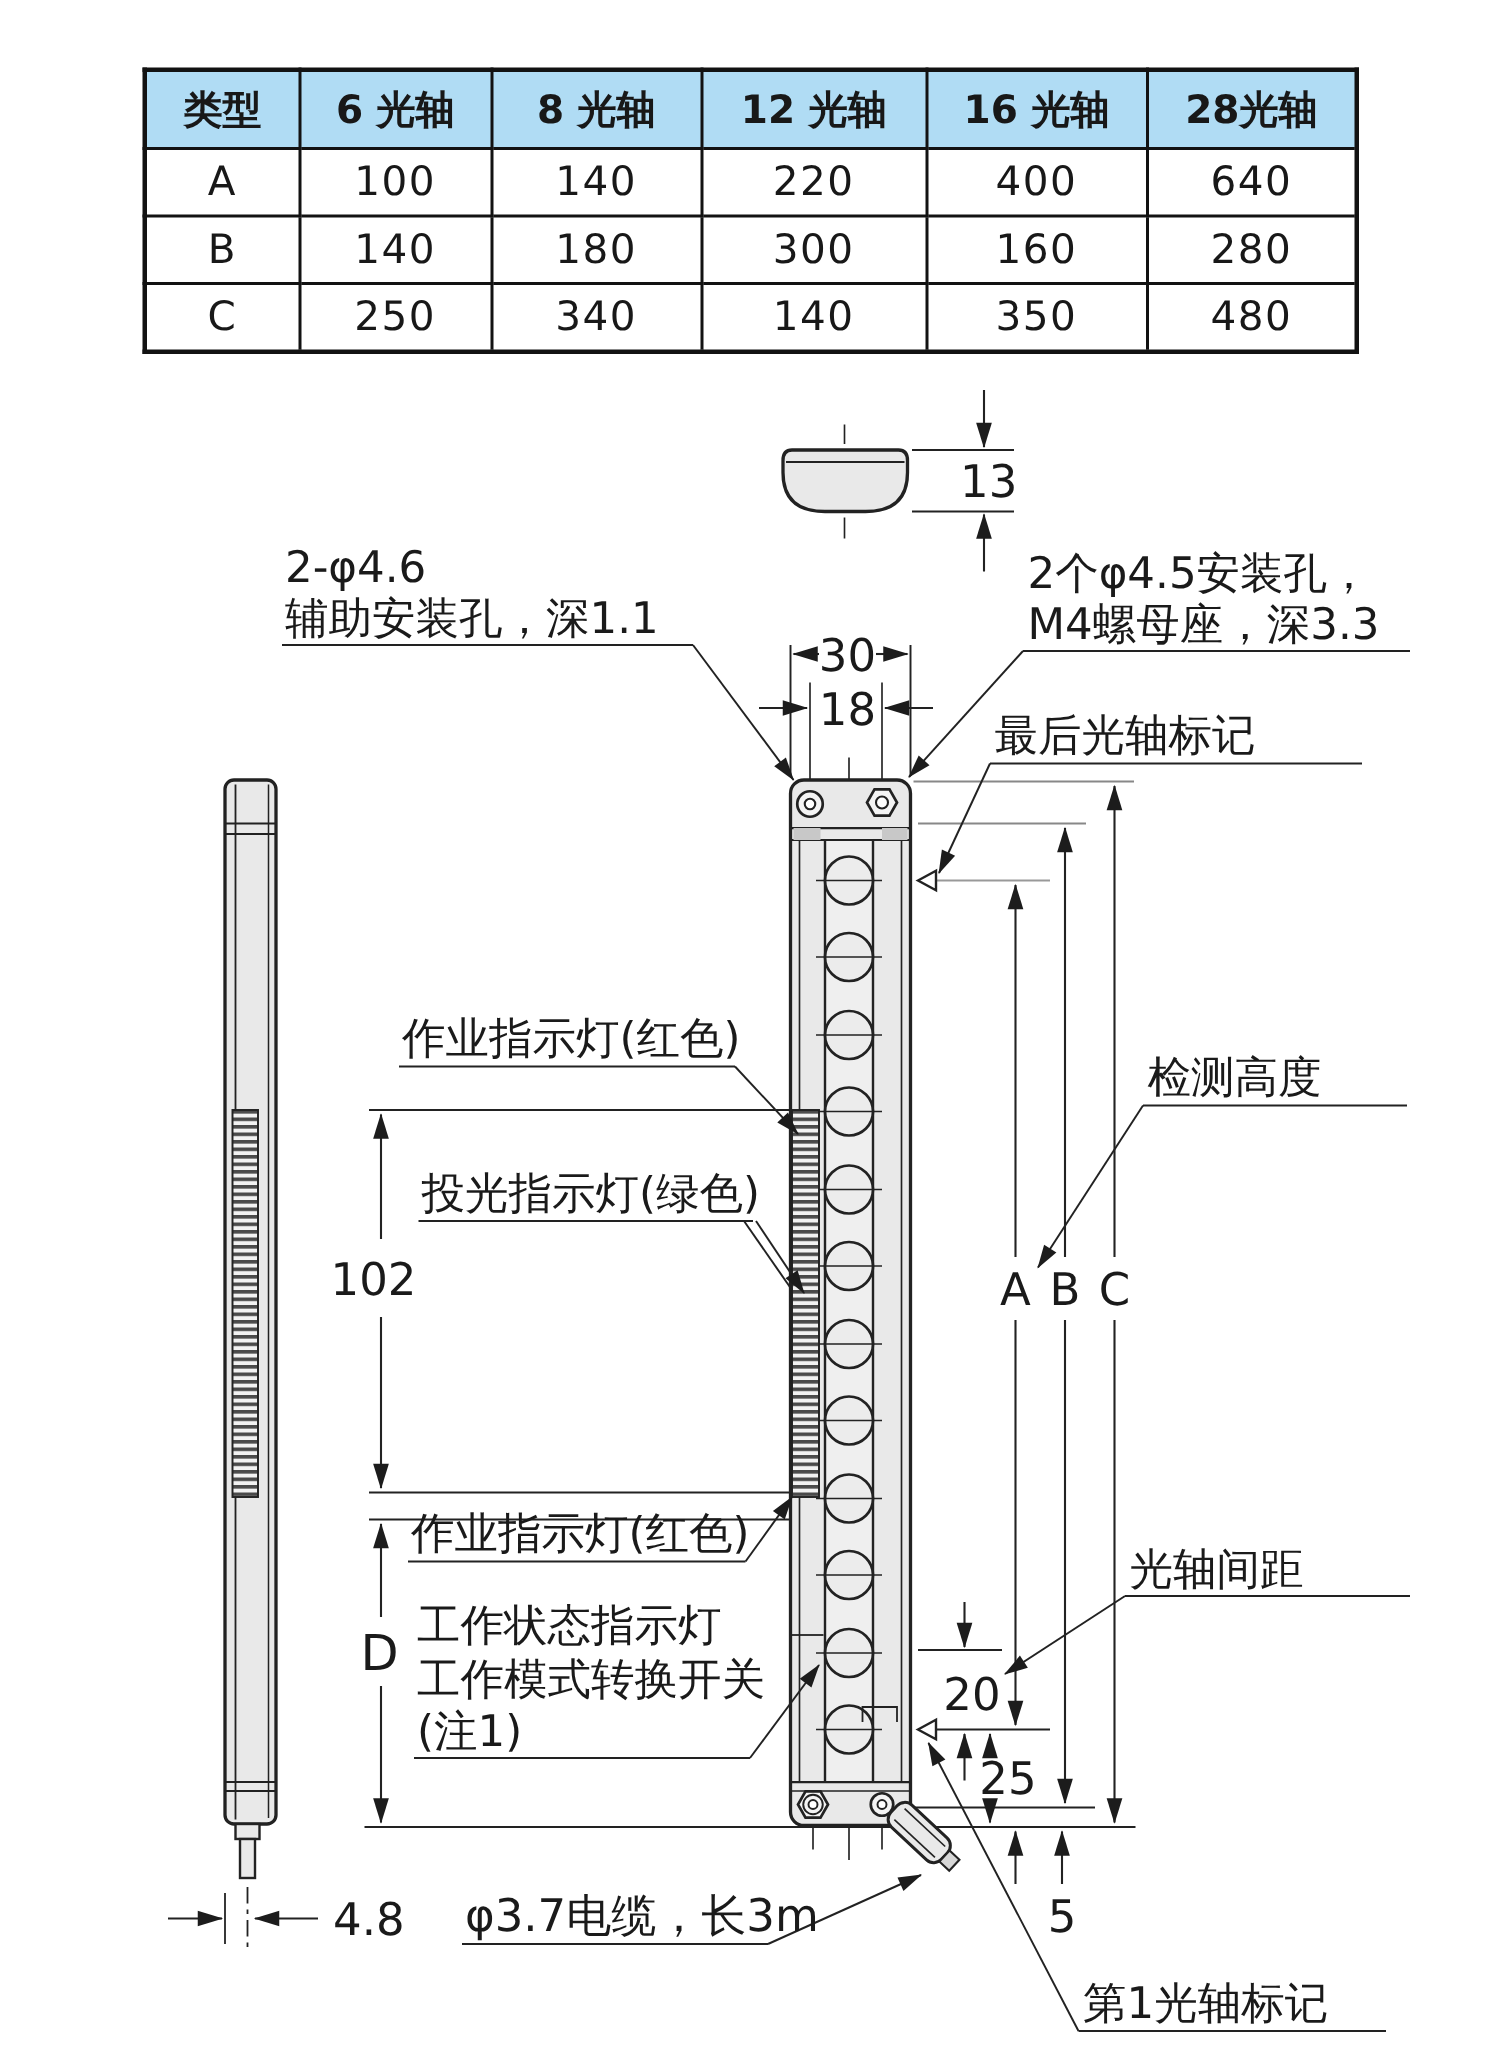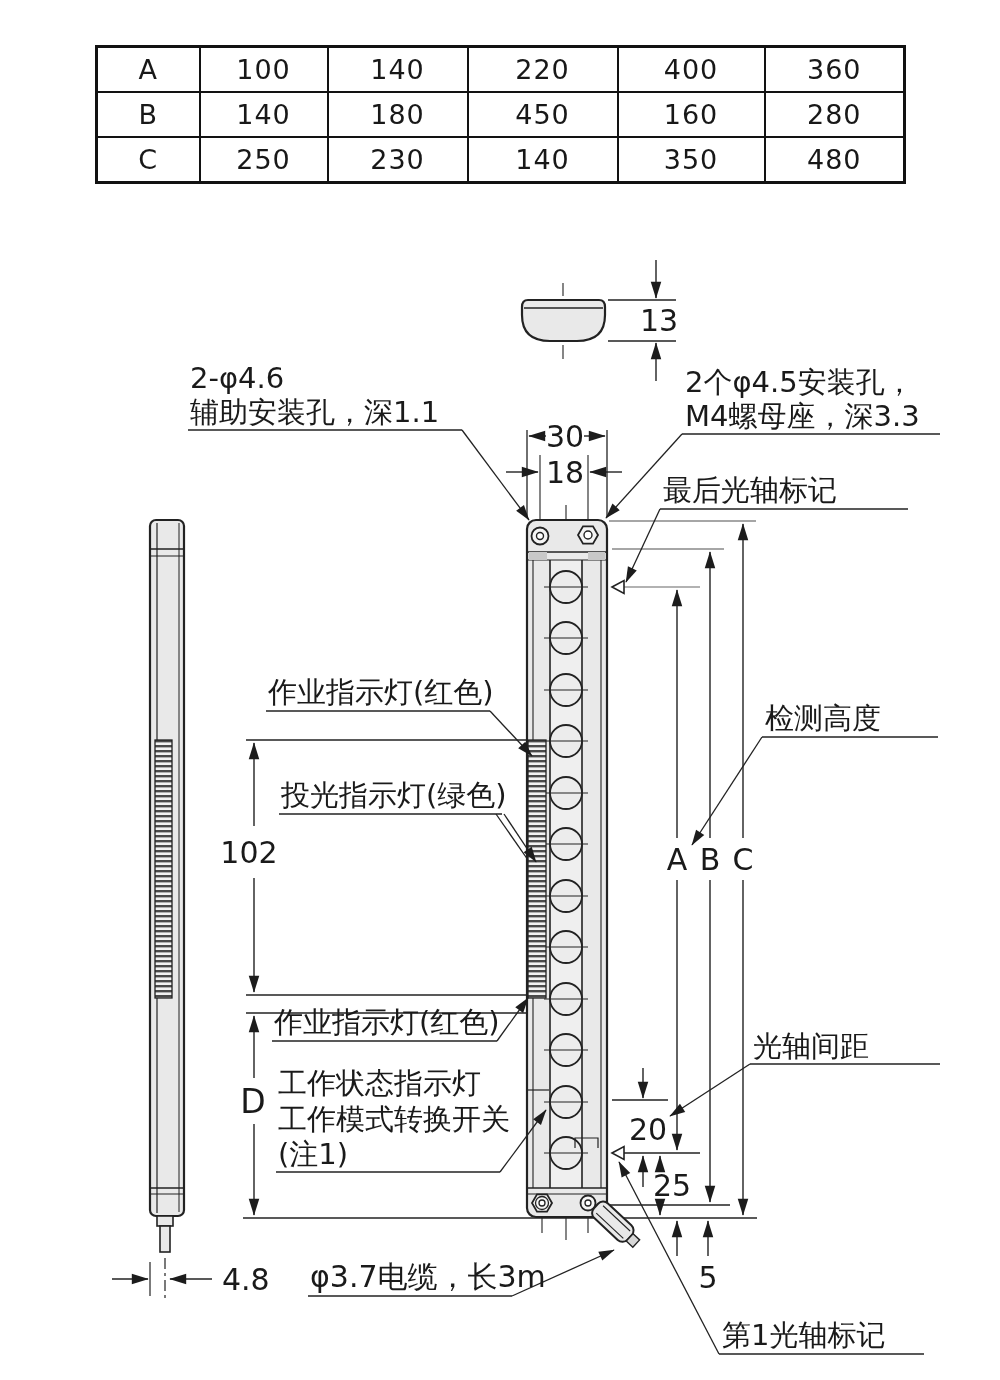--- a/index.html
+++ b/index.html
@@ -20,40 +20,48 @@
 <table class="spec">
   <colgroup>
       <col style="width:103px">
       <col style="width:128px">
       <col style="width:140px">
       <col style="width:150px">
       <col style="width:147px">
       <col style="width:140px">
     </colgroup>
   <tbody>
+      <tr>
+    <th>类型</th>
+    <th>6 光轴</th>
+    <th>8 光轴</th>
+    <th>12 光轴</th>
+    <th>16 光轴</th>
+    <th>28光轴</th>
+  </tr>
   <tr>
     <td>A</td>
     <td>100</td>
     <td>140</td>
     <td>220</td>
     <td>400</td>
-    <td>360</td>
+    <td>640</td>
   </tr>
   <tr>
     <td>B</td>
     <td>140</td>
     <td>180</td>
-    <td>450</td>
+    <td>300</td>
     <td>160</td>
     <td>280</td>
   </tr>
   <tr>
     <td>C</td>
     <td>250</td>
-    <td>230</td>
+    <td>340</td>
     <td>140</td>
     <td>350</td>
     <td>480</td>
   </tr>
 </tbody>
   </table>
 
 <svg id="drawing" width="1000" height="1380" viewBox="0 0 1000 1380">
   <defs>
     <pattern id="ribs" x="0" y="0" width="6" height="5" patternUnits="userSpaceOnUse">

